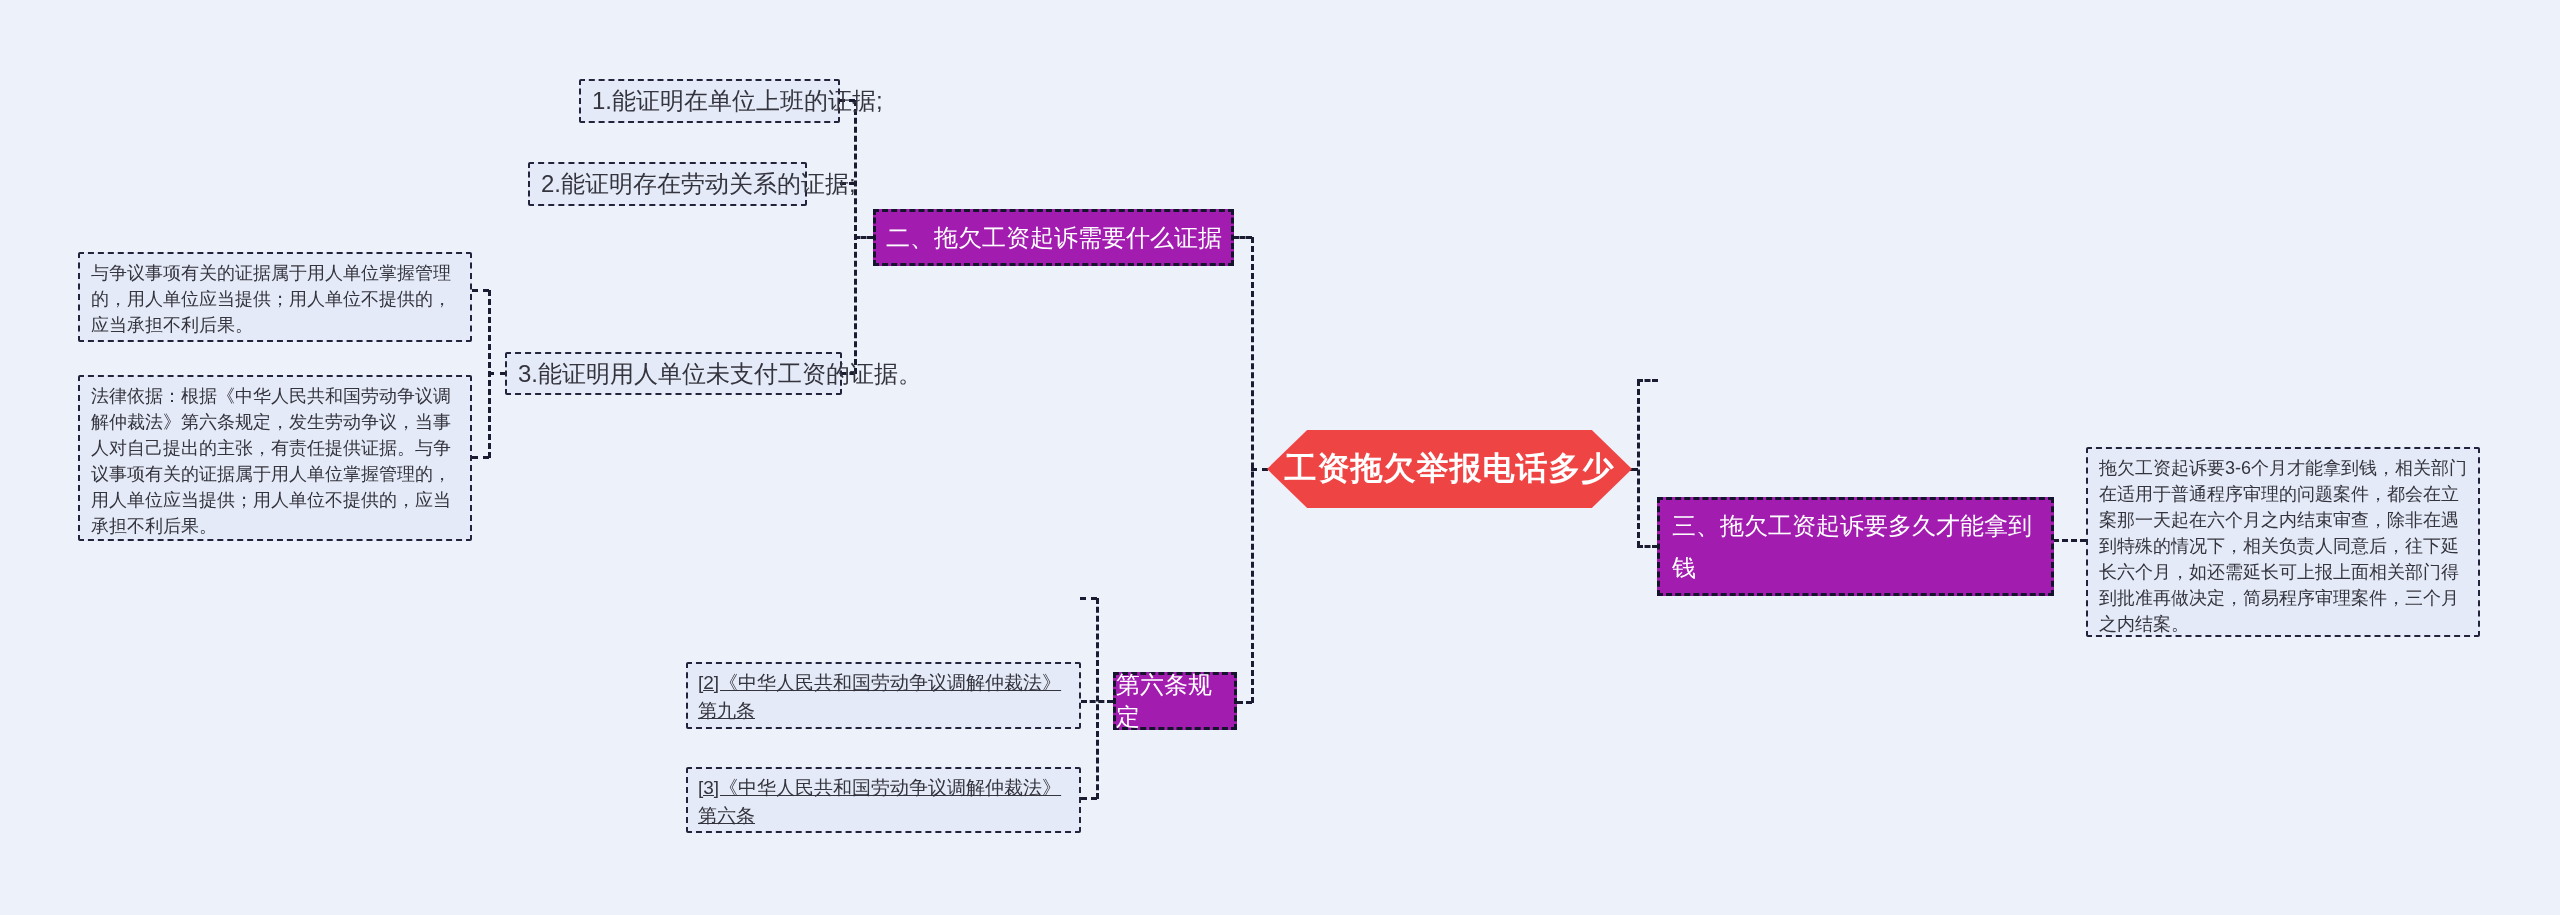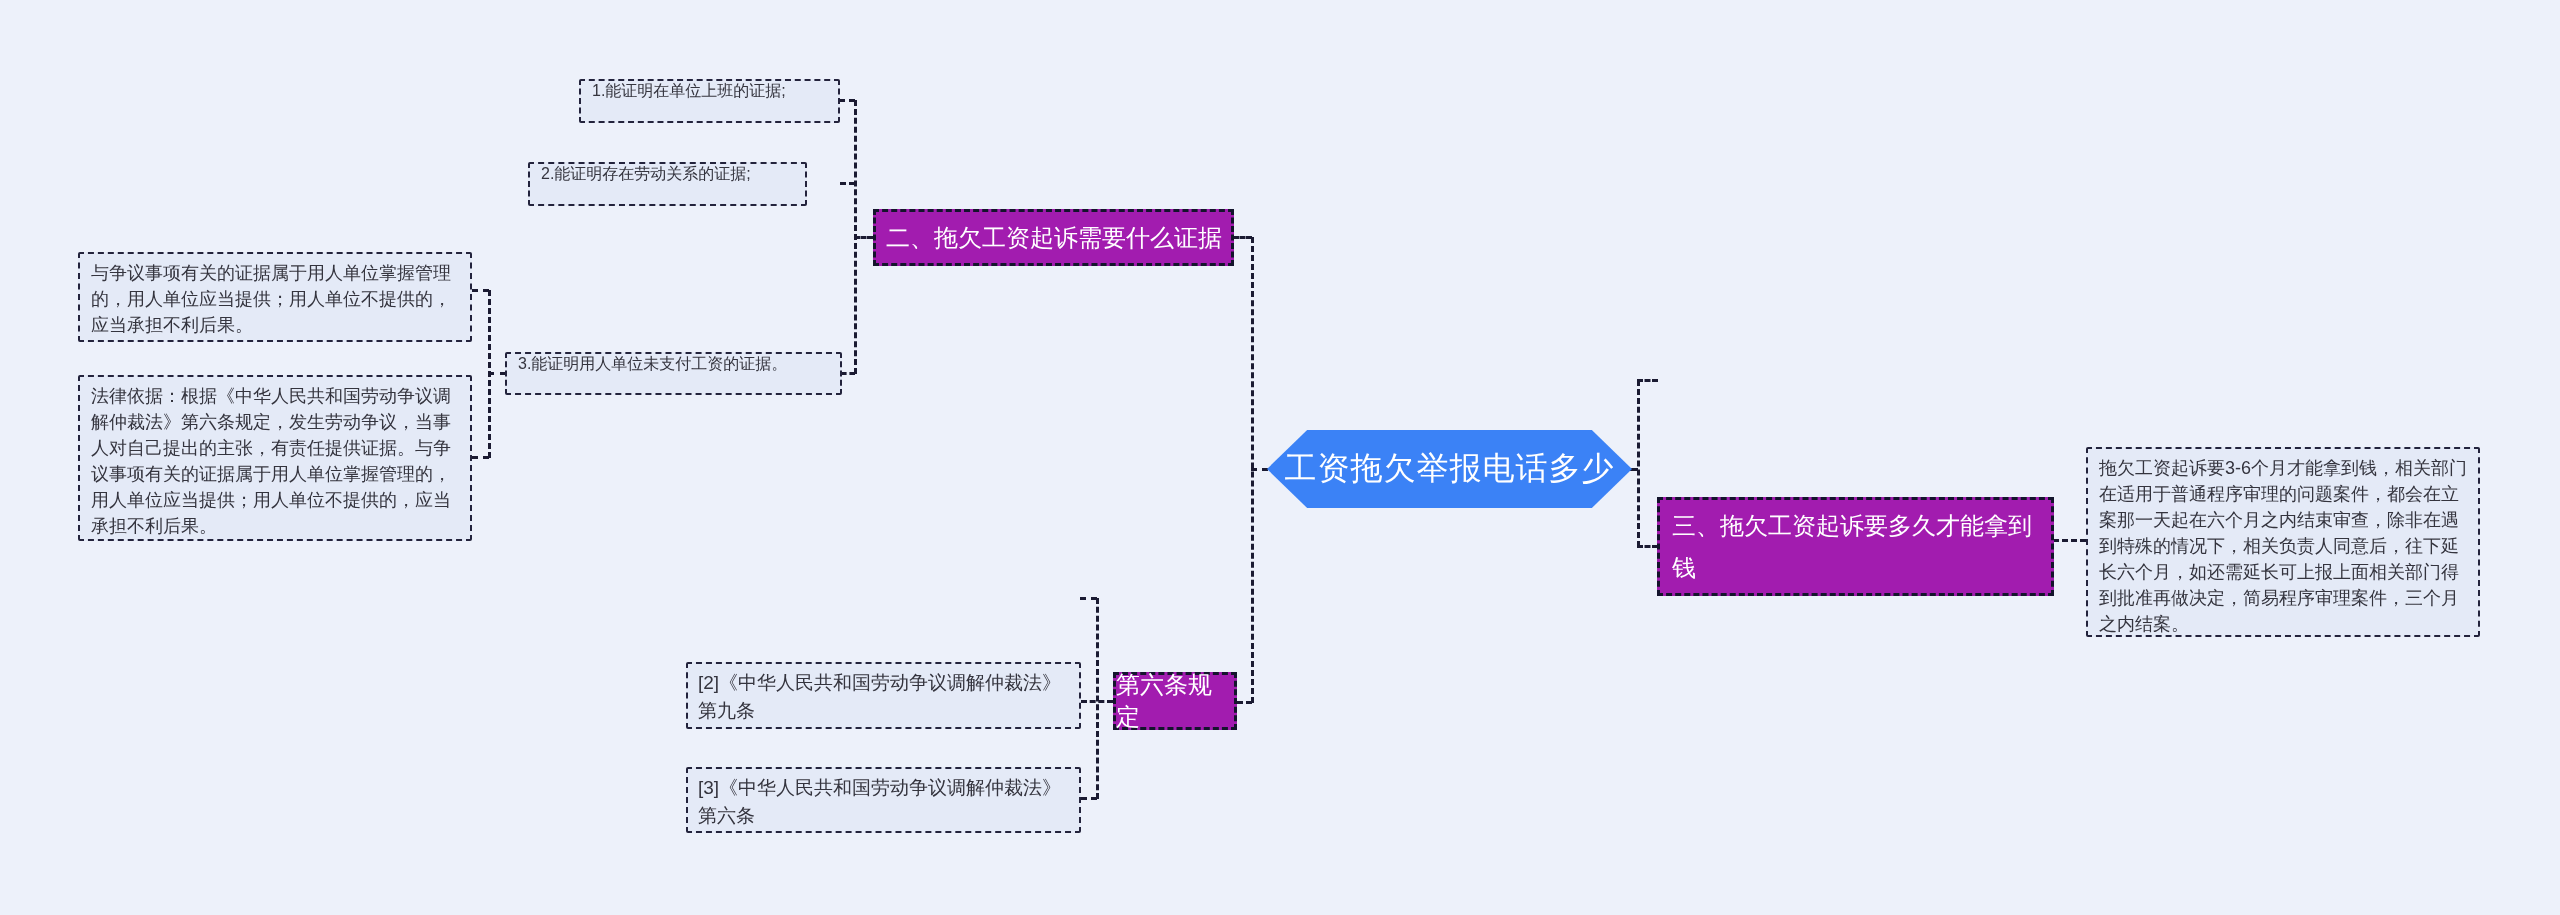--- a/index.html
+++ b/index.html
@@ -9,35 +9,35 @@
     font-family:"Liberation Sans","DejaVu Sans",sans-serif;
   }
   .canvas{position:absolute;inset:0;}
   .node{position:absolute;box-sizing:border-box;}
   .light{
     background:#e4eaf7;
     border:2px dashed #23233c;
     color:#34343e;
     border-radius:2px;
   }
-  .single{display:flex;align-items:flex-start;white-space:nowrap;font-size:16px;padding:0 11px;}
+  .single{display:flex;align-items:center;white-space:nowrap;font-size:24px;padding:0 11px;}
   .para{font-size:18px;line-height:26px;padding:6px 11px;text-align:left;}
-  .law{font-size:19px;line-height:28px;padding:5px 10px;}
+  .law{font-size:19px;line-height:28px;padding:5px 10px;text-decoration:underline;}
   .law1{display:flex;align-items:center;white-space:nowrap;font-size:19px;padding:0 10px;}
   .branch{
     background:#a21caf;
     border:3px dashed #14142c;
     color:#ffffff;
   }
   .seclabel{display:flex;align-items:center;white-space:nowrap;font-size:24px;padding:0 10px;}
   .sec3{font-size:24px;line-height:42px;padding:5px 12px;}
   .cite{display:flex;align-items:center;justify-content:center;font-size:24px;}
   .root{
-    background:#3b82f6;color:#ffffff;
-    font-size:32px;font-weight:normal;letter-spacing:1px;
+    background:#ef4444;color:#ffffff;
+    font-size:32px;font-weight:bold;letter-spacing:1px;
     display:flex;align-items:center;justify-content:center;white-space:nowrap;
     clip-path:polygon(0 50%, 11% 0, 89% 0, 100% 50%, 89% 100%, 11% 100%);
   }
   .hl{position:absolute;height:0;border-top:3px dashed #1b1b32;}
   .vl{position:absolute;width:0;border-left:3px dashed #1b1b32;}
 </style>
 </head>
 <body>
 
 <div class="canvas">

